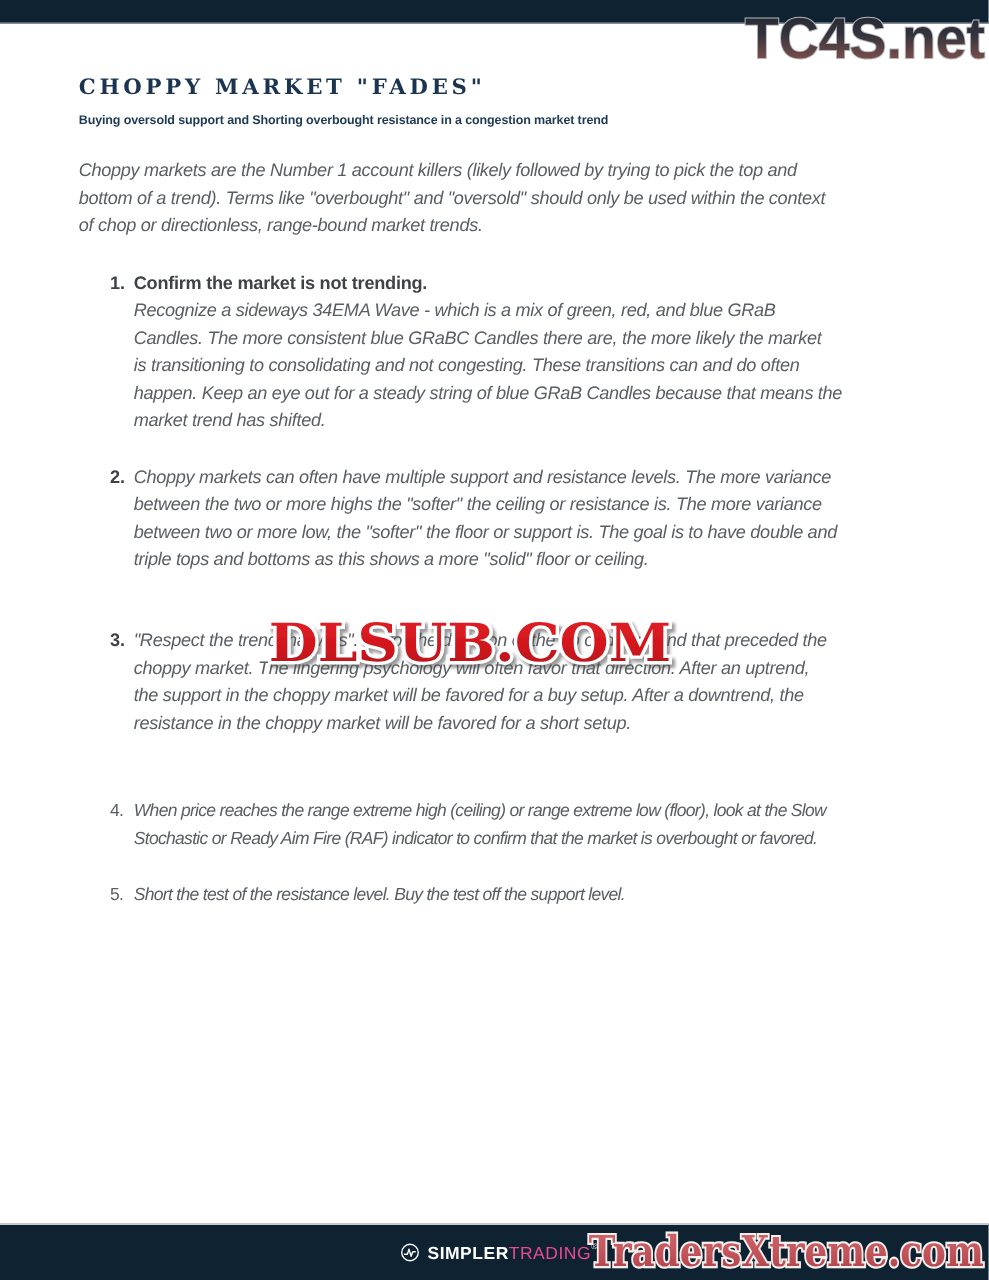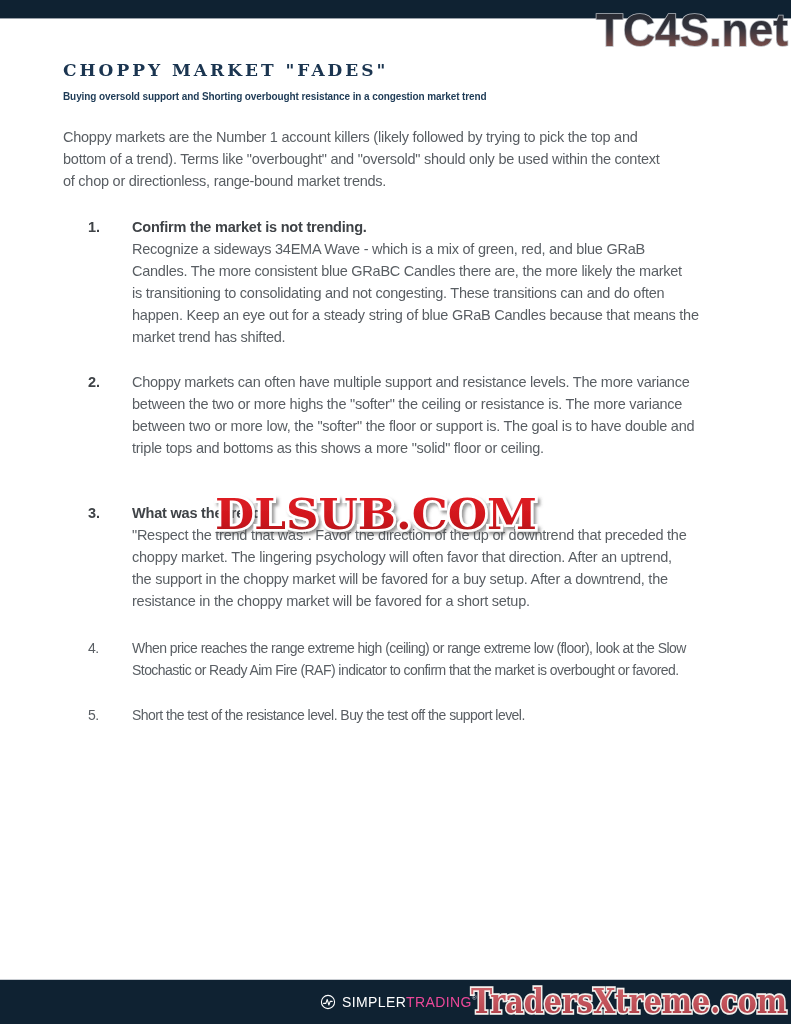--- a/index.html
+++ b/index.html
@@ -25,42 +25,43 @@
     font-family:"DejaVu Serif",serif;font-weight:bold;font-size:17px;
     letter-spacing:3px;color:#1b3550;white-space:nowrap;
   }
   .subtitle{
     position:absolute;left:0;top:86px;line-height:22px;
     font-weight:bold;font-size:10px;letter-spacing:-0.1px;color:#1d3a55;white-space:nowrap;
   }
   .bodytext{
     font-size:14.5px;line-height:22px;letter-spacing:-0.25px;color:#595e63;
     white-space:pre-line;
+    font-style:italic;
   }
   .intro{position:absolute;left:0;top:126px;width:680px;}
   .list-item{position:absolute;left:0;width:690px;}
   .li-1{top:216px;} .li-2{top:371px;} .li-3{top:502px;} .li-4{top:637px;} .li-5{top:704px;}
   .num{
     position:absolute;left:25px;top:0;width:22px;line-height:22px;font-size:14.5px;
   }
   .num-bold{font-weight:bold;color:#3f4347;}
   .num-reg{color:#595e63;letter-spacing:-0.4px;}
-  .item-body{margin-left:69px;}
+  .item-body{margin-left:44px;}
   .item-heading{
     font-weight:bold;font-size:14.5px;line-height:22px;letter-spacing:-0.2px;color:#3f4347;
     white-space:nowrap;
   }
   .condensed{font-size:14px;letter-spacing:-0.55px;}
   .brand{
     position:absolute;left:320px;top:992px;height:20px;
     display:flex;align-items:center;gap:6px;
   }
   .brand-icon{width:16px;height:16px;display:block;}
   .brand-text{font-size:14px;letter-spacing:0.4px;white-space:nowrap;line-height:16px;}
-  .brand-bold{font-weight:normal;color:#ffffff;}
+  .brand-bold{font-weight:bold;color:#ffffff;}
   .brand-light{font-weight:normal;color:#ec4899;}
   .brand-reg{font-size:7px;color:#cfd4d8;vertical-align:top;position:relative;top:-4px;}
   svg text{font-family:"Liberation Sans",sans-serif;}
   .serif-wm text{font-family:"DejaVu Serif",serif;}
 </style>
 </head>
 <body>
 
 <div class="topbar"></div>
 
@@ -101,21 +102,20 @@
       <div class="bodytext">Choppy markets can often have multiple support and resistance levels. The more variance
 between the two or more highs the "softer" the ceiling or resistance is. The more variance
 between two or more low, the "softer" the floor or support is. The goal is to have double and
 triple tops and bottoms as this shows a more "solid" floor or ceiling.</div>
     </div>
   </div>
 
   <div class="list-item li-3">
     <div class="num num-bold">3.</div>
     <div class="item-body">
-      <div class="item-heading">What was the trend t</div>
       <div class="bodytext">"Respect the trend that was". Favor the direction of the up or downtrend that preceded the
 choppy market. The lingering psychology will often favor that direction. After an uptrend,
 the support in the choppy market will be favored for a buy setup. After a downtrend, the
 resistance in the choppy market will be favored for a short setup.</div>
     </div>
   </div>
 
   <div class="list-item li-4">
     <div class="num num-reg condensed">4.</div>
     <div class="item-body">

